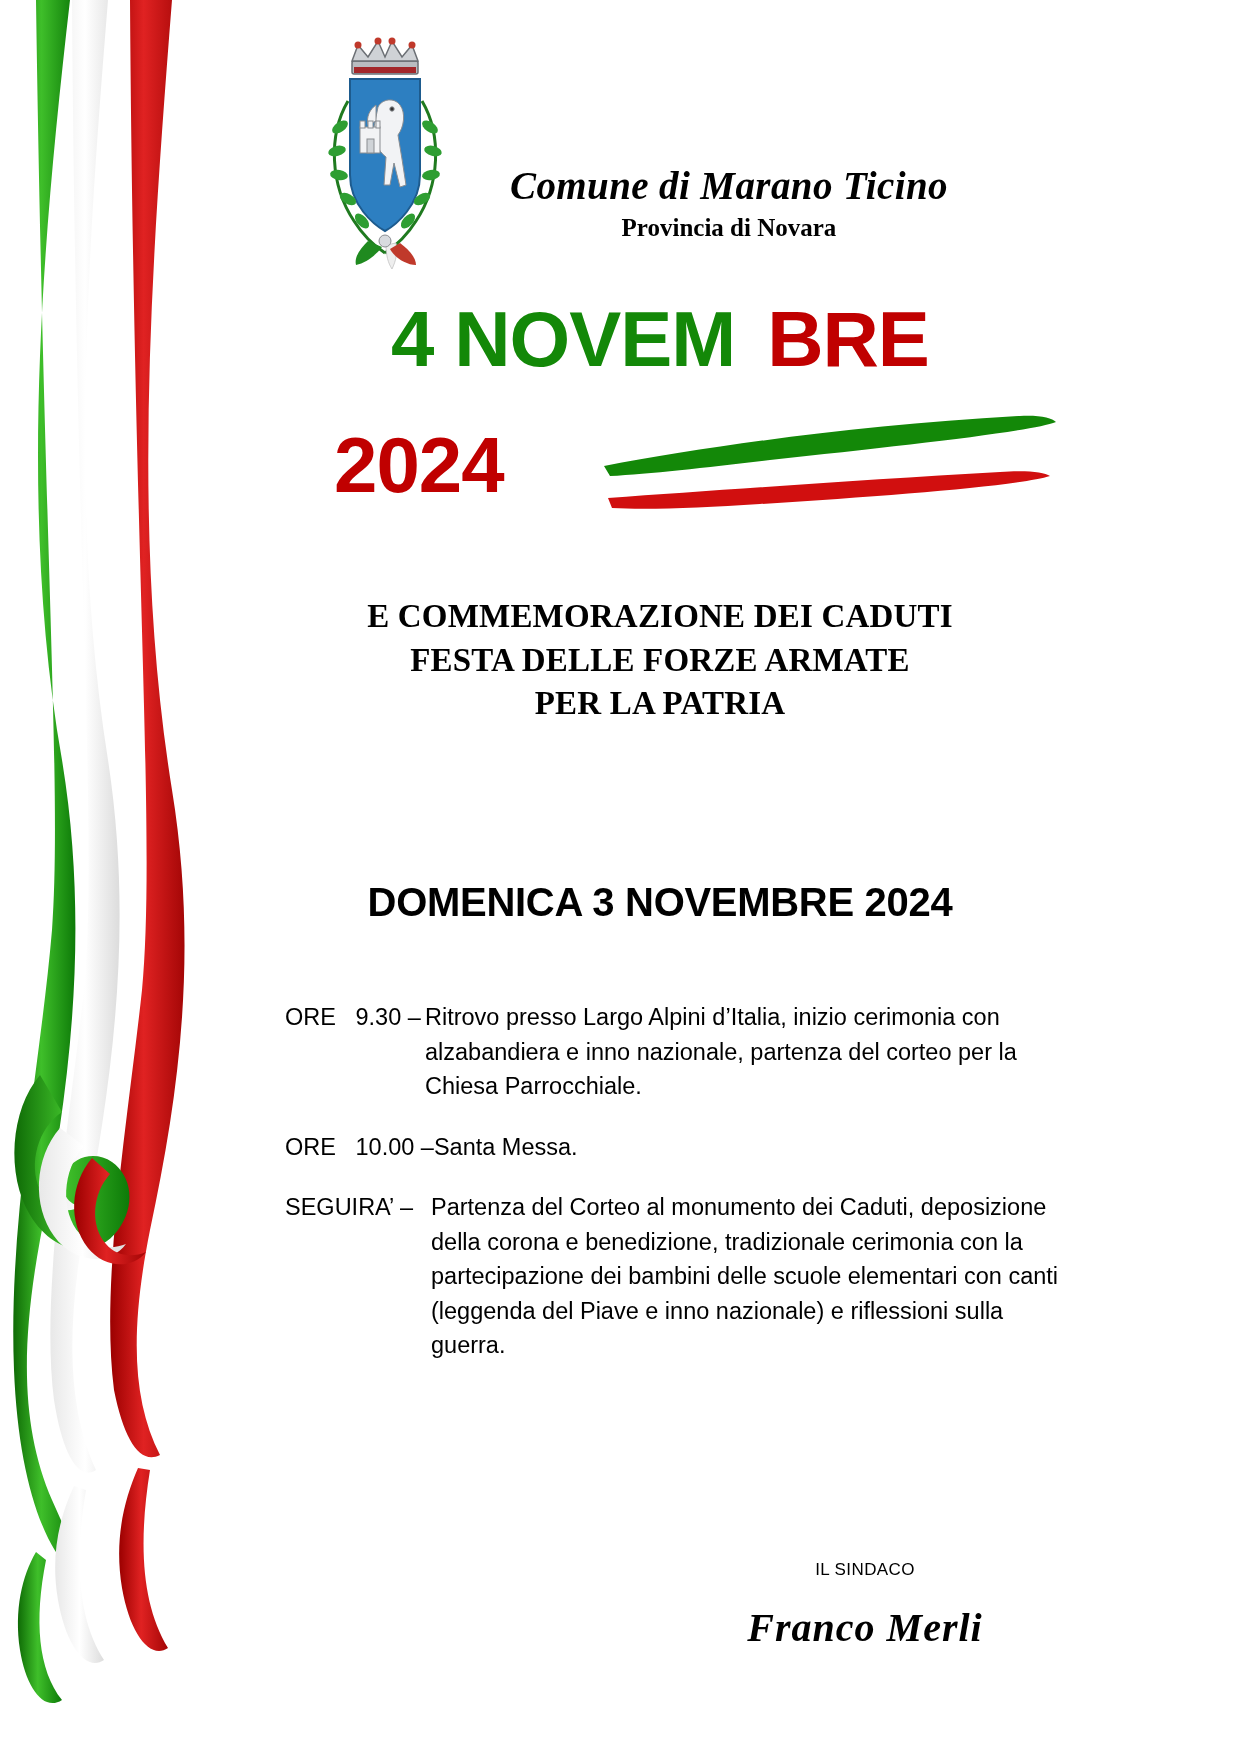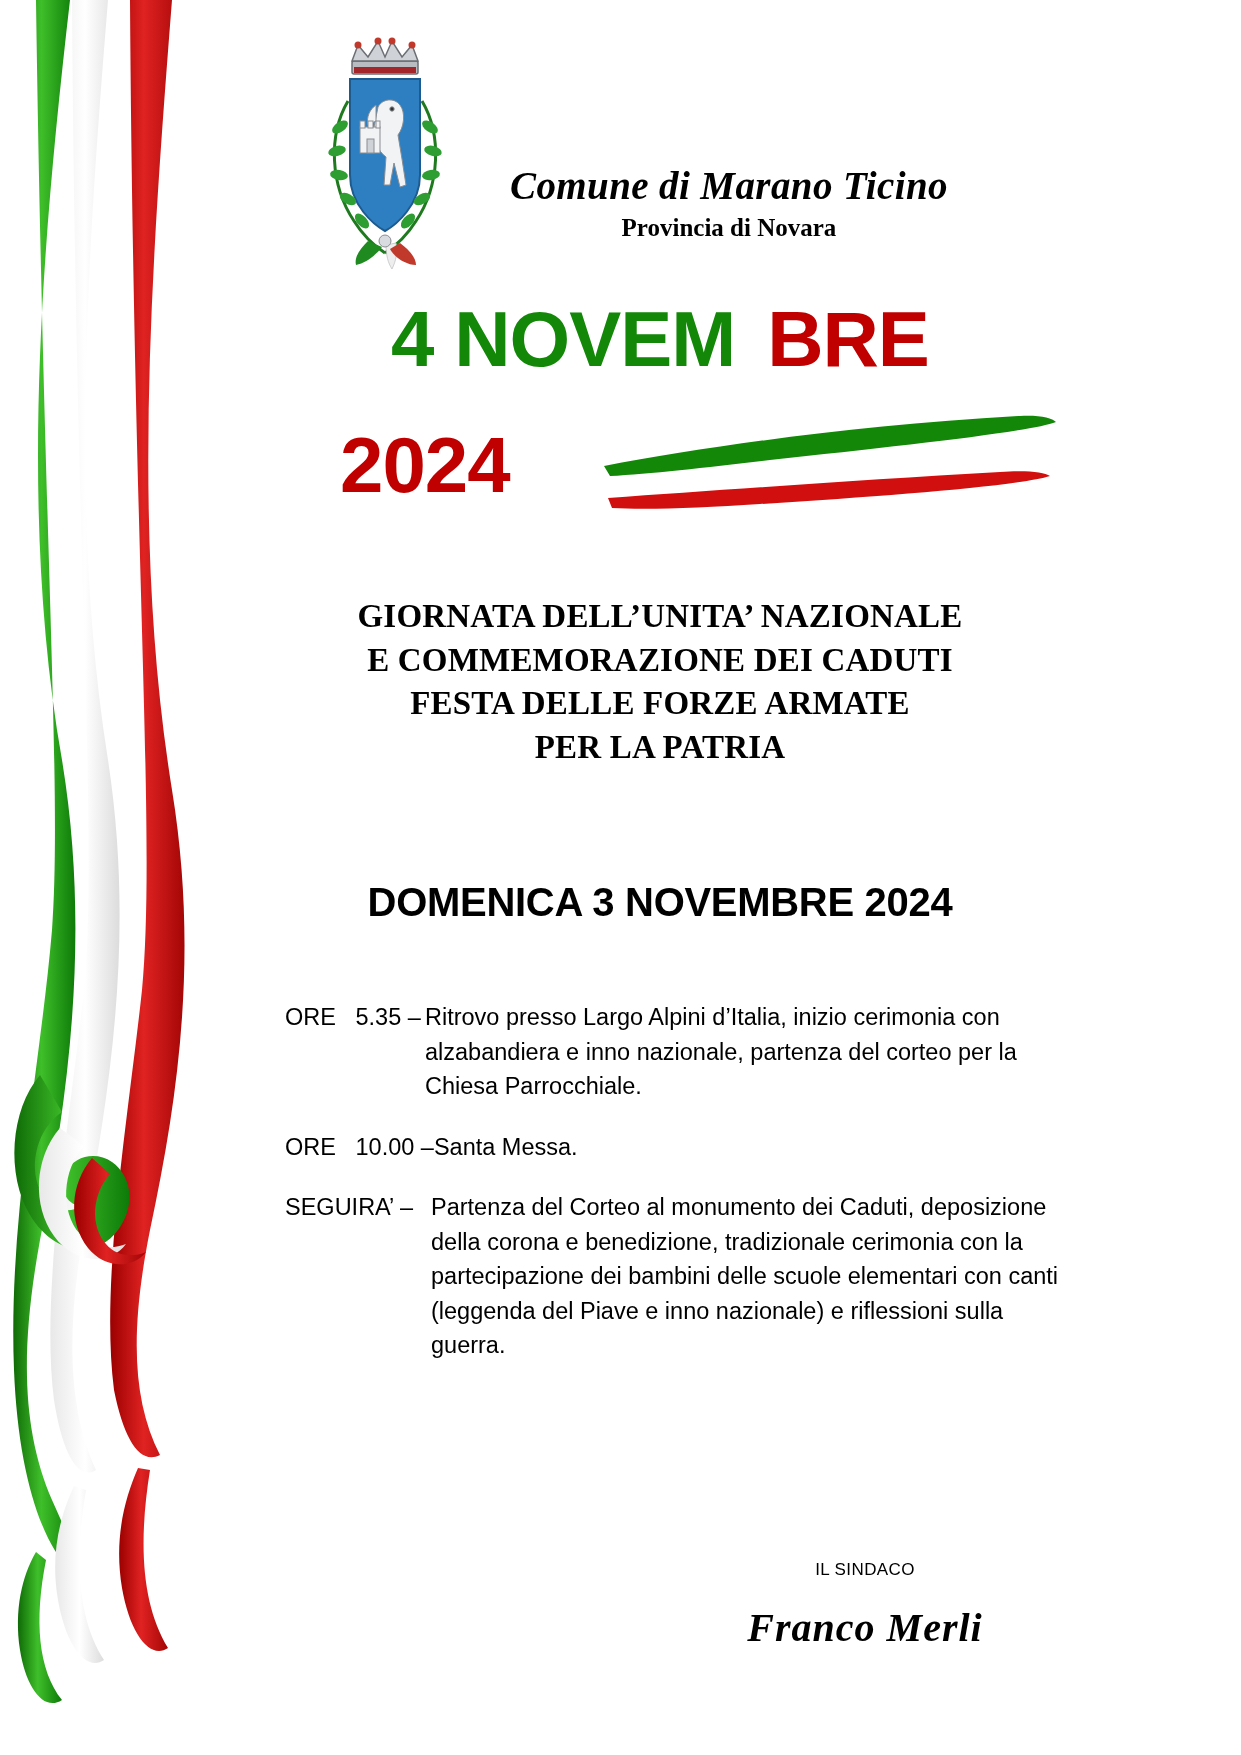--- a/index.html
+++ b/index.html
@@ -81,21 +81,21 @@
 
   .year-row {
     position: absolute;
     top: 420px;
     left: 280px;
     width: 780px;
     height: 110px;
   }
   .year {
     position: absolute;
-    left: 60px;
+    left: 54px;
     top: 0;
     font-family: "Liberation Sans", sans-serif;
     font-weight: bold;
     font-size: 78px;
     color: #c00000;
     letter-spacing: -1px;
   }
   .brush {
     position: absolute;
     left: 320px;
@@ -306,32 +306,31 @@
   <div class="year">2024</div>
   <div class="brush">
     <svg width="460" height="110" viewBox="0 0 460 110" xmlns="http://www.w3.org/2000/svg" aria-hidden="true">
       <path d="M4,56 C110,36 250,16 420,6 C440,5 452,8 456,12 C430,22 300,36 170,50 C110,57 50,64 10,66 Z" fill="#138808"></path>
       <path d="M8,88 C120,80 260,70 400,62 C426,60 444,62 450,66 C418,76 290,86 160,94 C100,98 46,100 12,98 Z" fill="#d10f0f"></path>
     </svg>
   </div>
 </div>
 
 <div class="title-block">
-  <div>GIORNATA DELL’UNITA’ NAZIONALE</div>
   <div>E COMMEMORAZIONE DEI CADUTI</div>
   <div>FESTA DELLE FORZE ARMATE</div>
   <div>PER LA PATRIA</div>
 </div>
 
 <div class="day-line">DOMENICA 3 NOVEMBRE 2024</div>
 
 <div class="schedule">
 
   <div class="sched-item first">
-    <div class="sched-label">ORE   5.35 –</div>
+    <div class="sched-label">ORE   9.30 –</div>
     <div class="sched-text">Ritrovo presso Largo Alpini d’Italia, inizio cerimonia con alzabandiera e inno nazionale, partenza del corteo per la Chiesa Parrocchiale.</div>
   </div>
 
   <div class="sched-item second">
     <div class="sched-label">ORE   10.00 –</div>
     <div class="sched-text">Santa Messa.</div>
   </div>
 
   <div class="sched-item third">
     <div class="sched-label">SEGUIRA’ –</div>

